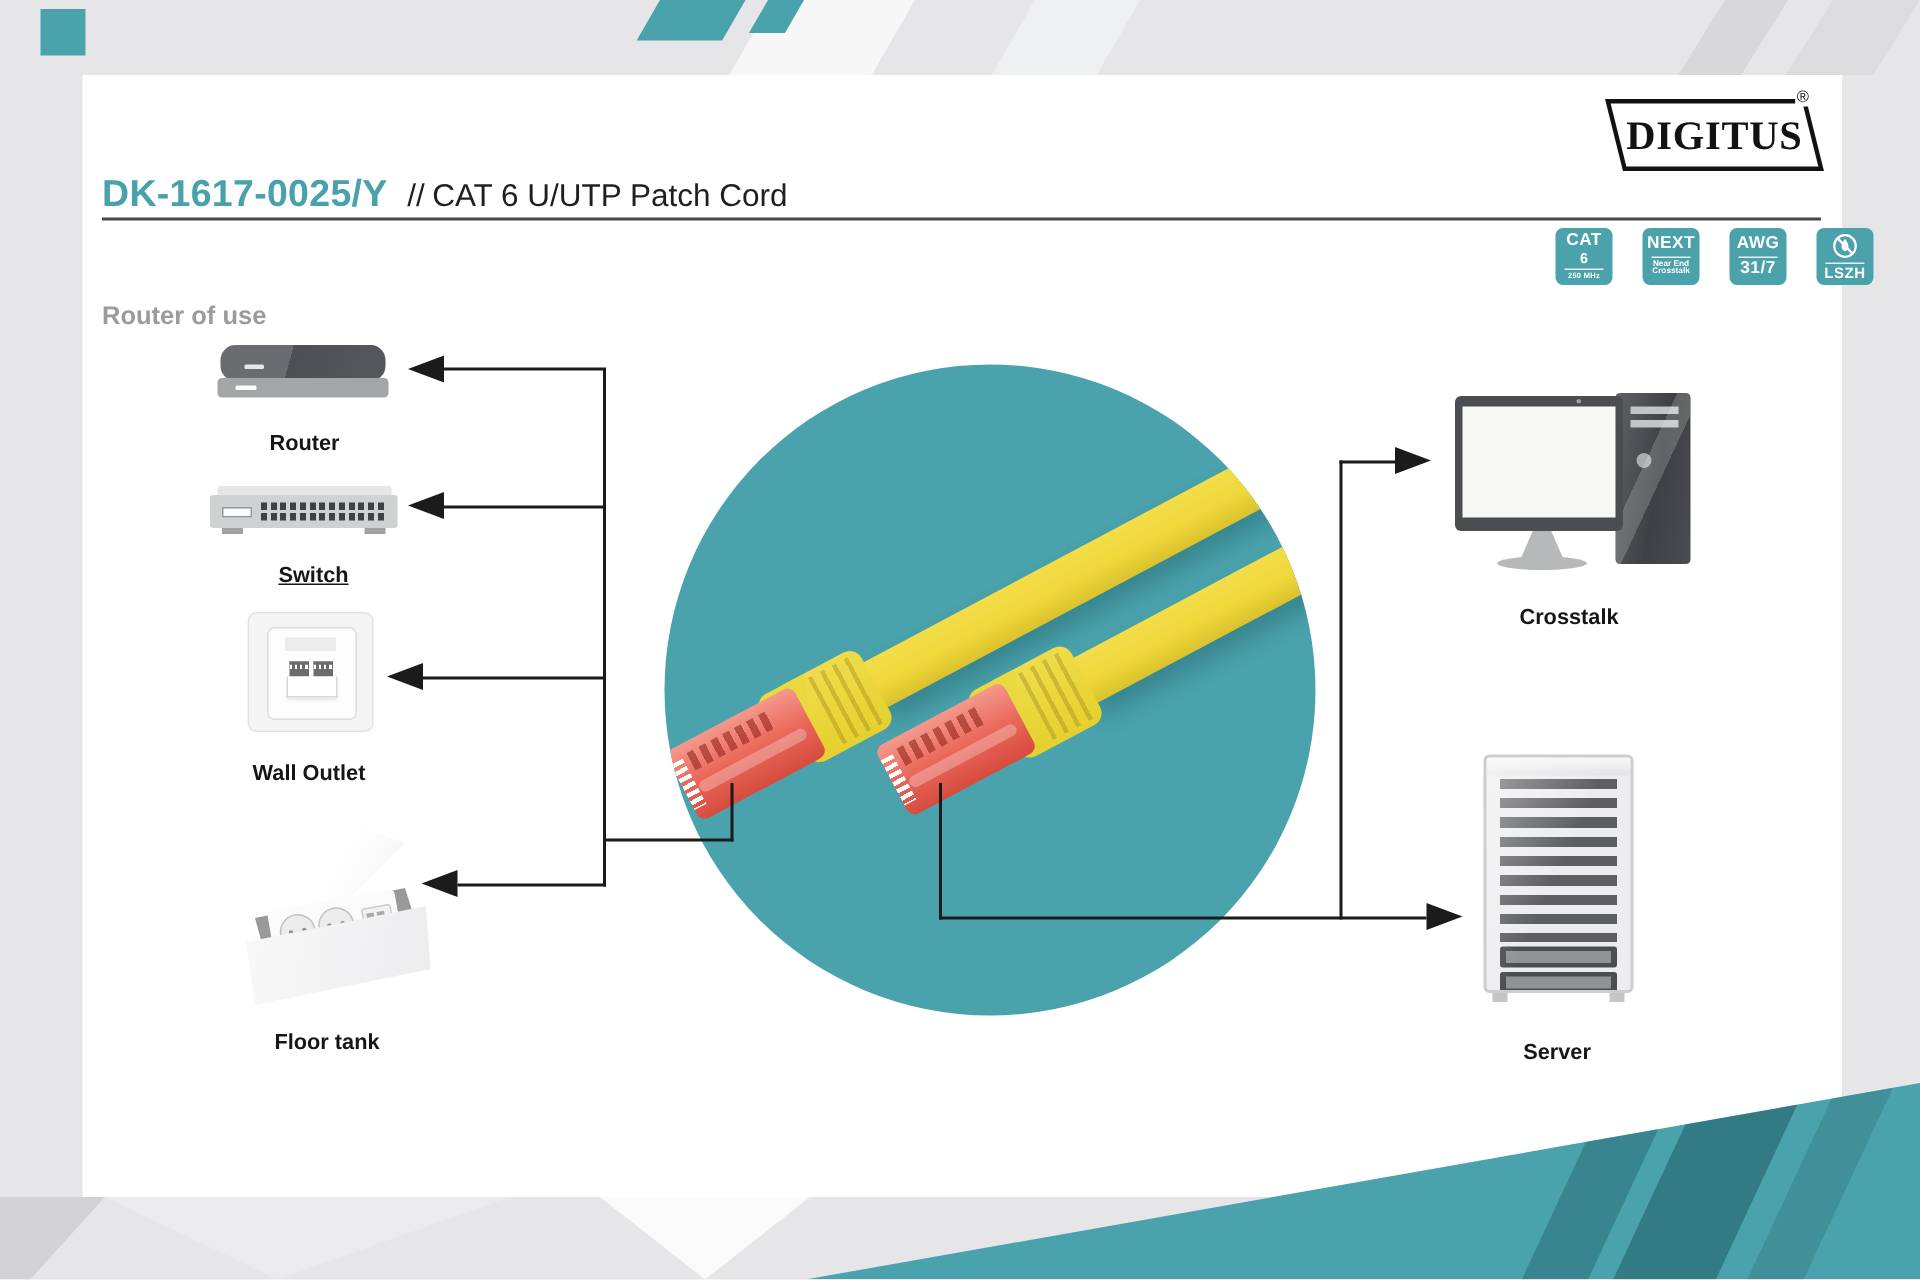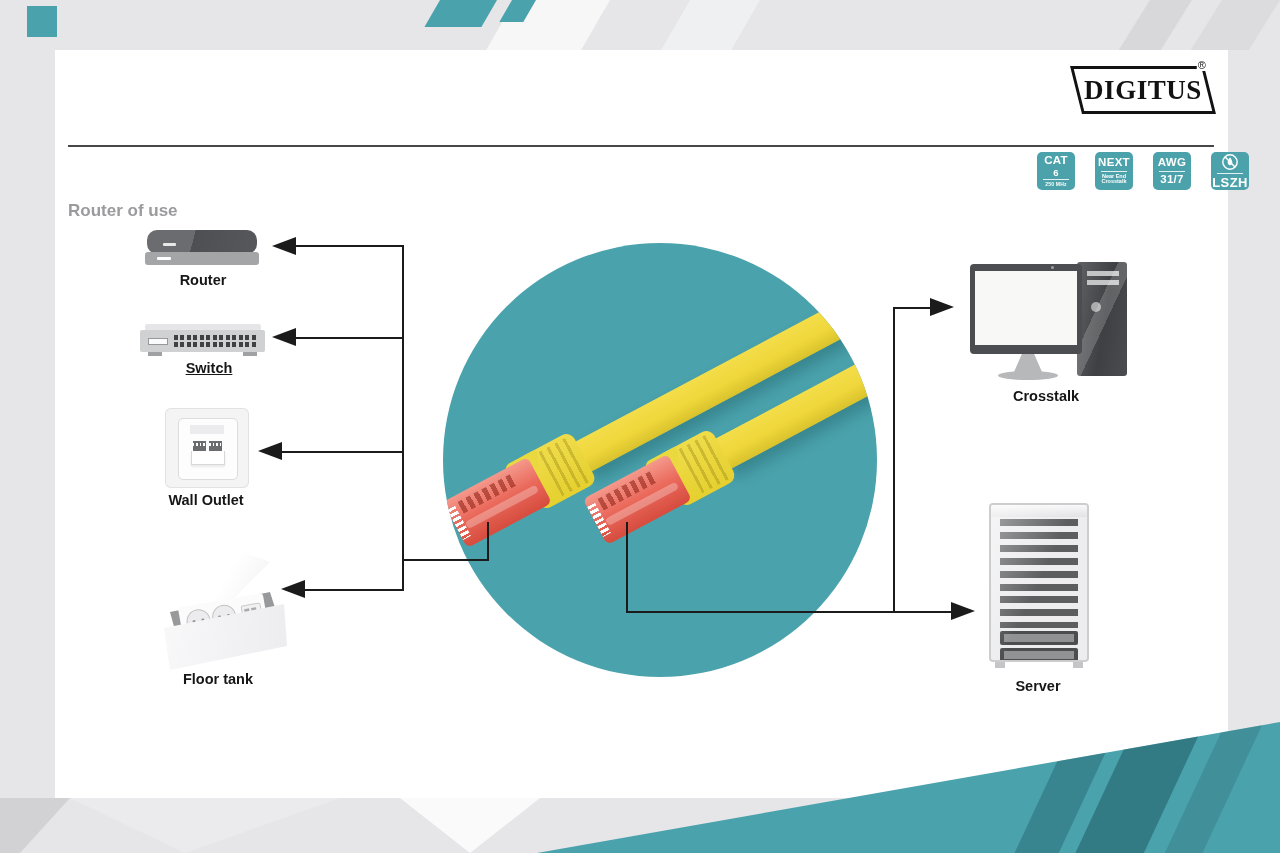--- a/index.html
+++ b/index.html
@@ -53,21 +53,21 @@
 
   
   .badges{position:absolute;left:1037px;top:152px;display:flex;gap:20px;z-index:3;}
   .badge{width:38px;height:38px;background:#4ba2ab;border-radius:5px;color:#fff;
          display:flex;flex-direction:column;align-items:center;justify-content:center;line-height:1;}
   .b-big{font-size:11.5px;font-weight:bold;letter-spacing:.3px;}
   .b-mid{font-size:9.5px;font-weight:bold;margin-top:1px;}
   .b-div{width:26px;height:1px;background:rgba(255,255,255,.85);margin:2px 0;}
   .b-tiny{font-size:5px;font-weight:bold;letter-spacing:.2px;}
   .b-sm{font-size:5.5px;font-weight:bold;}
-  .b-lszh{font-size:13px;font-weight:bold;letter-spacing:.4px;}
+  .b-lszh{font-size:10px;font-weight:bold;letter-spacing:.4px;}
 
   
   .hline,.vline{position:absolute;background:#1b1b1b;z-index:4;}
   .arrow-l,.arrow-r{position:absolute;width:0;height:0;border-top:9px solid transparent;border-bottom:9px solid transparent;z-index:4;}
   .arrow-l{border-right:24px solid #1b1b1b;}
   .arrow-r{border-left:24px solid #1b1b1b;}
 
   
   .circle{position:absolute;left:443px;top:243px;width:434px;height:434px;border-radius:50%;
           background:#4aa2ac;overflow:hidden;z-index:3;}
@@ -86,21 +86,21 @@
   .plug{position:absolute;left:0;top:3px;width:96px;height:52px;border-radius:6px;overflow:hidden;
         background:linear-gradient(180deg,#f4998c 0%,#ea6a5c 48%,#d64c3e 100%);}
   .plug .pins{position:absolute;left:0;top:9px;width:9px;height:34px;
         background:repeating-linear-gradient(180deg,#ffffff 0 3px,rgba(255,255,255,0) 3px 5.5px);}
   .plug .contacts{position:absolute;left:13px;top:7px;width:62px;height:13px;
         background:repeating-linear-gradient(90deg,rgba(140,30,20,.55) 0 5px,rgba(0,0,0,0) 5px 9px);}
   .plug .gloss{position:absolute;left:10px;top:28px;width:80px;height:8px;background:rgba(255,255,255,.28);border-radius:4px;}
 
   
   .dev{position:absolute;z-index:3;}
-  .dev-label{position:absolute;font-size:14.5px;font-weight:bold;color:#161616;text-align:center;z-index:3;}
+  .dev-label{position:absolute;font-size:14.5px;font-weight:bold;color:#161616;text-align:center;z-index:3;margin-top:16px;}
 
   .router-top{position:absolute;left:2px;top:0;width:110px;height:24px;border-radius:10px;
       background:linear-gradient(105deg,#6a6c6f 0%,#6a6c6f 42%,#4d4f52 42%,#56585c 100%);}
   .router-led{position:absolute;left:16px;top:13px;width:13px;height:3px;background:#e8e8e8;border-radius:1px;}
   .router-base{position:absolute;left:0;top:22px;width:114px;height:13px;border-radius:3px;background:#a3a5a7;}
   .router-base::before{content:"";position:absolute;left:12px;top:5px;width:14px;height:3px;background:#fff;border-radius:1px;}
 
   .sw-top{position:absolute;left:5px;top:0;width:116px;height:7px;background:#e6e6e8;border-radius:2px;}
   .sw-body{position:absolute;left:0;top:6px;width:125px;height:22px;background:#cfd1d3;border-radius:2px;}
   .sw-led{position:absolute;left:8px;top:8px;width:18px;height:5px;background:#fbfbfb;border:1px solid #98989a;}
@@ -181,20 +181,23 @@
     <div class="wstripe ws1"></div>
     <div class="wstripe ws2"></div>
     <div class="wstripe ws3"></div>
   </div>
 
   <div class="logo">
     <span class="logo-text">DIGITUS</span>
     <span class="logo-reg">®</span>
   </div>
 
+  <div class="title-row">
+    <span class="title-code">DK-1617-0025/Y</span><span class="title-sep">//</span><span class="title-prod">CAT 6 U/UTP Patch Cord</span>
+  </div>
   <div class="title-rule"></div>
 
   <div class="h-en">Router of use</div>
 
   <div class="badges">
     <div class="badge">
       <span class="b-big">CAT</span>
       <span class="b-mid">6</span>
       <span class="b-div"></span>
       <span class="b-tiny">250 MHz</span>

